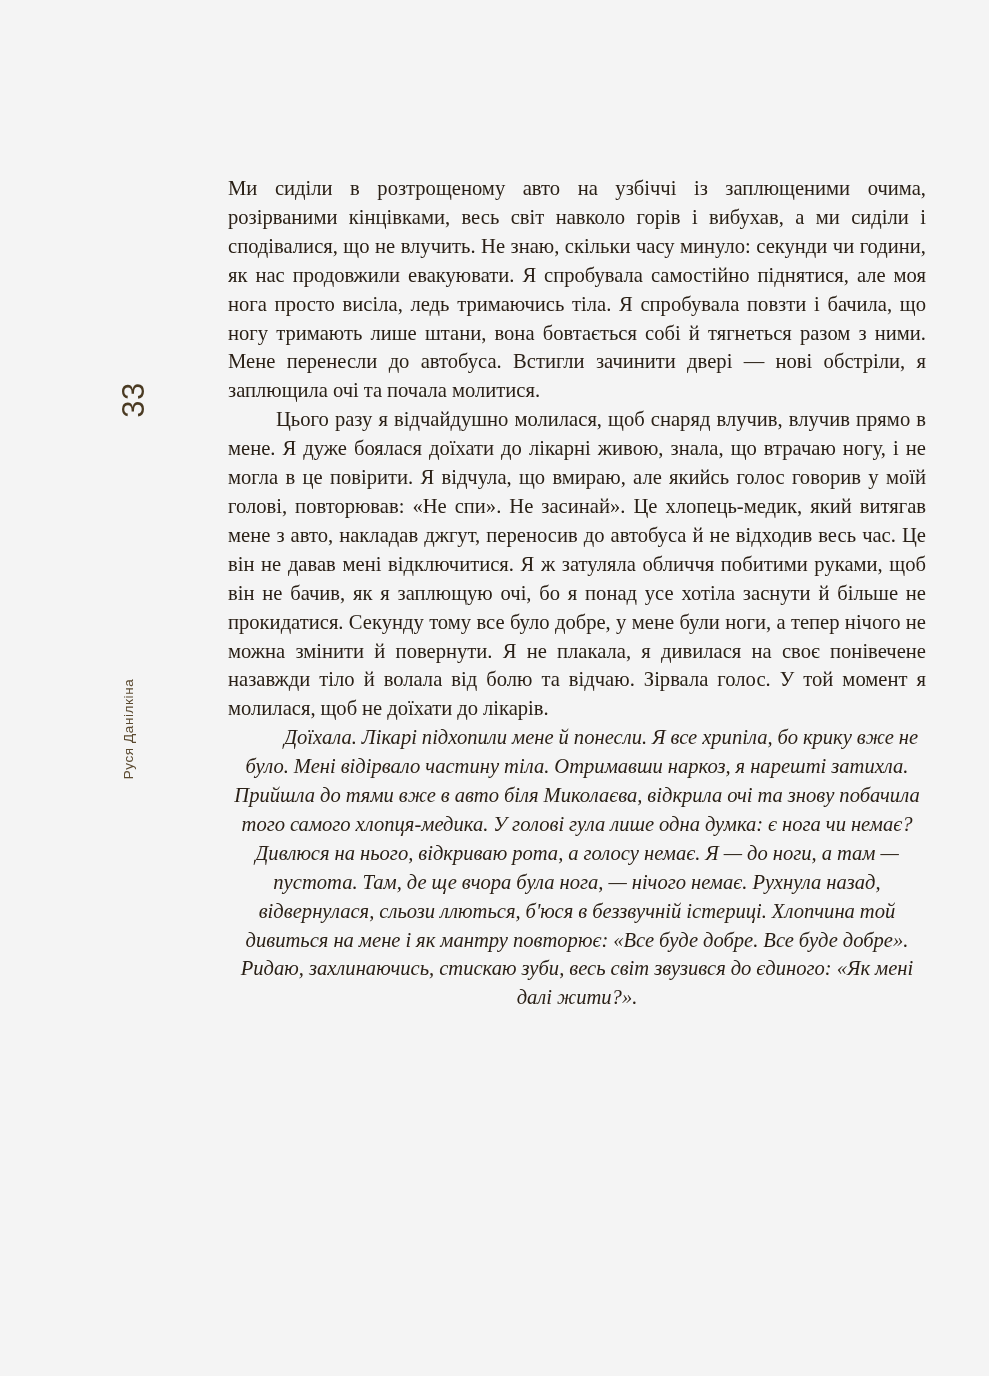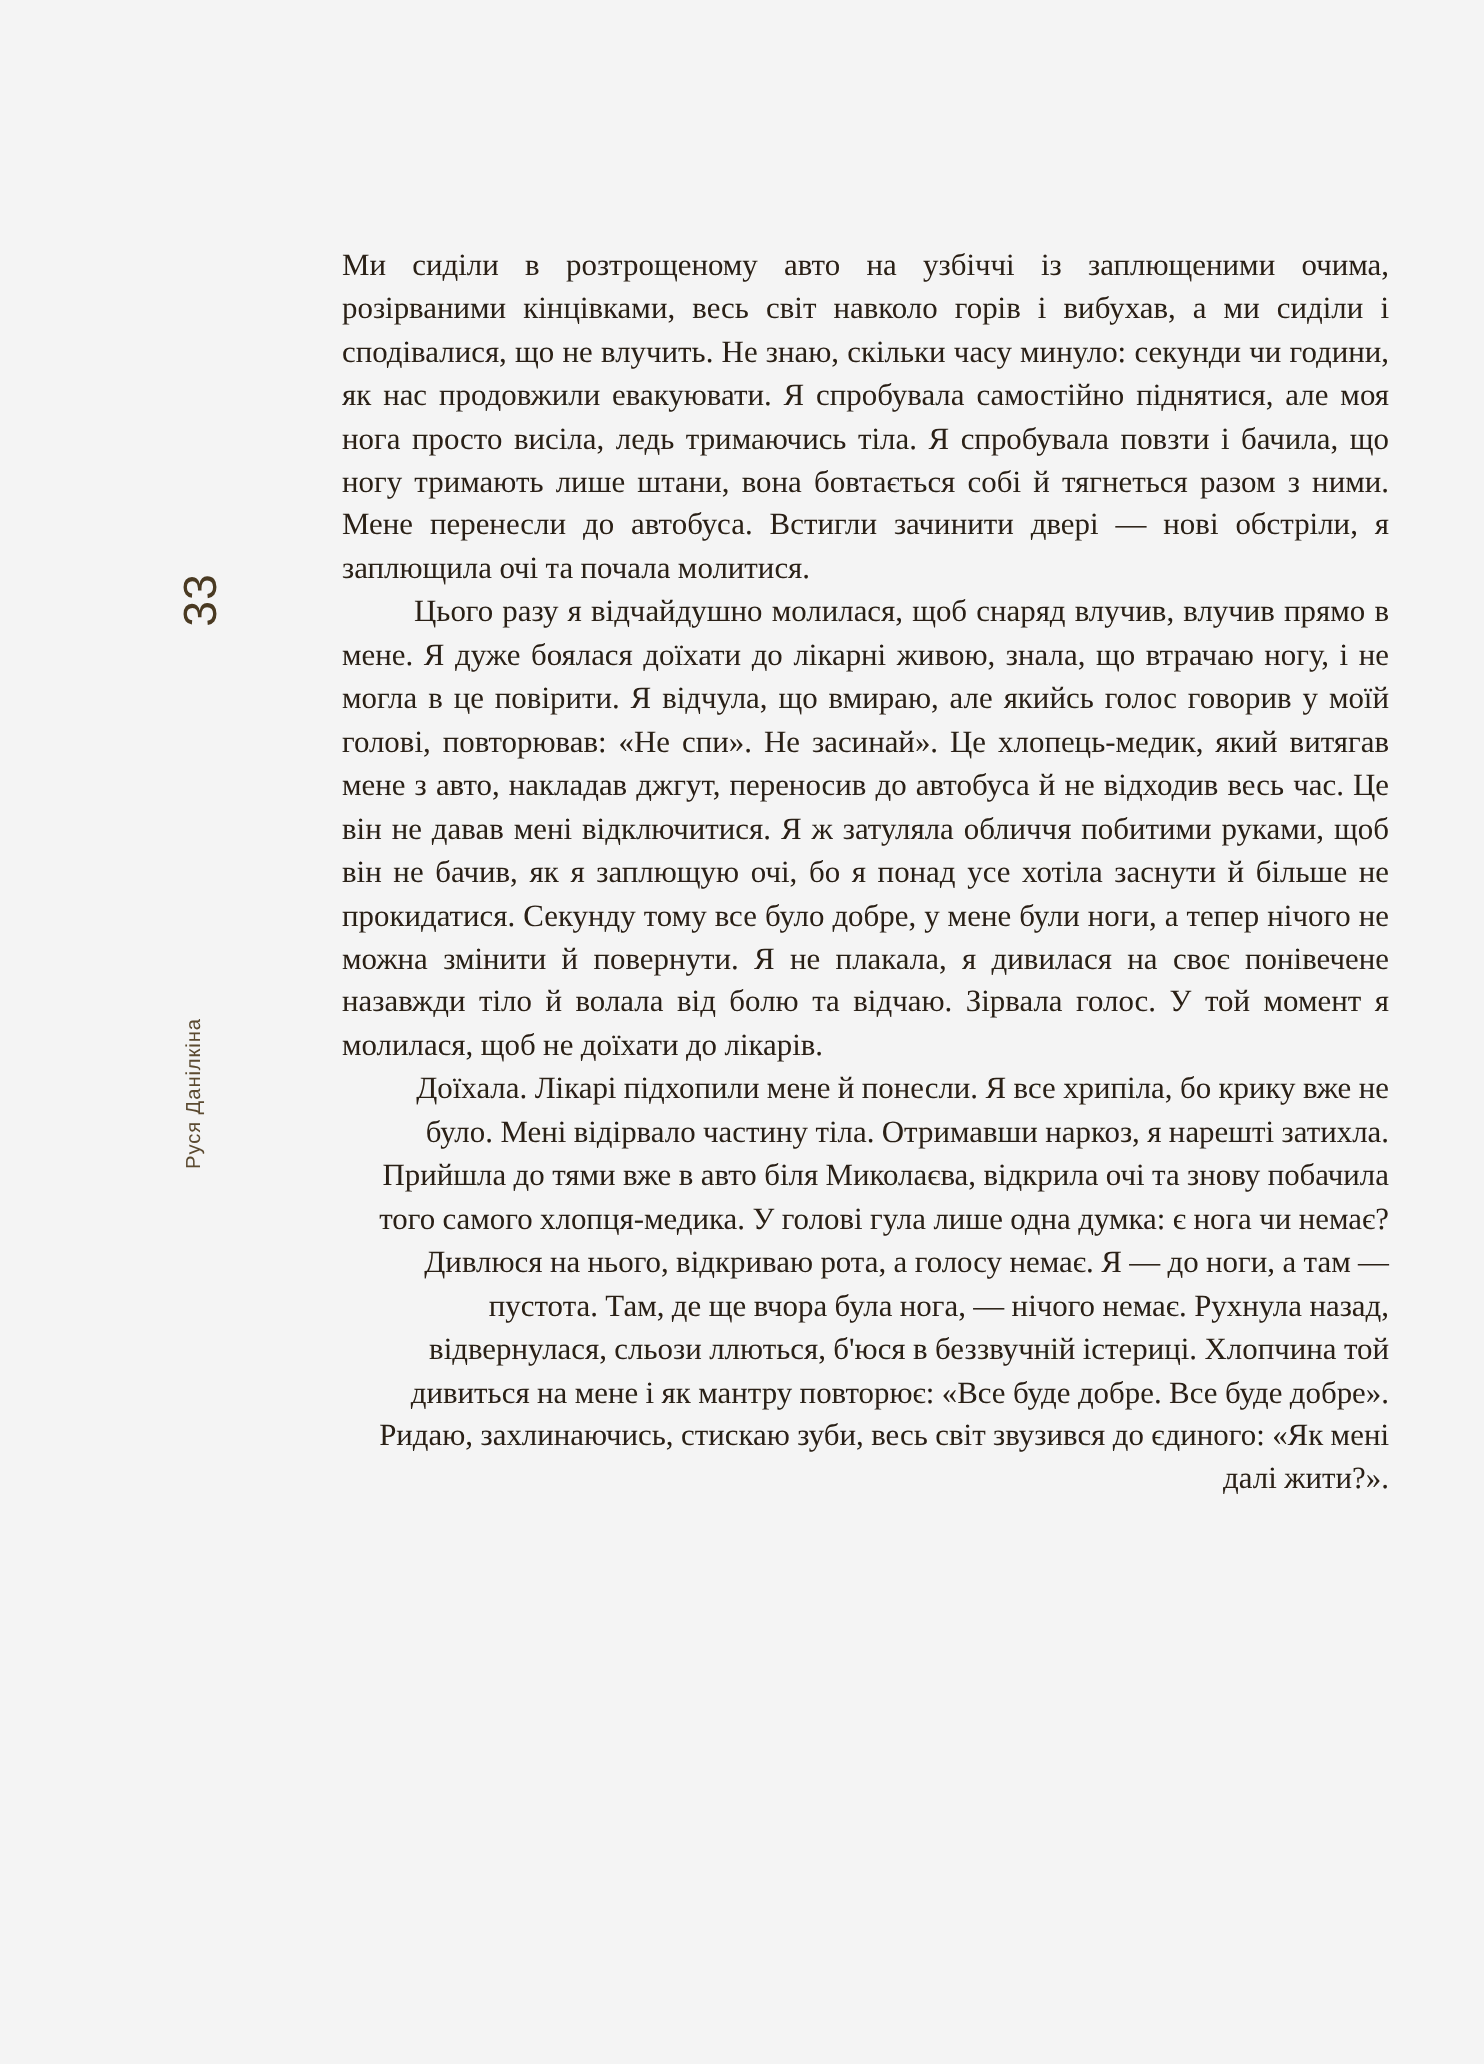--- a/index.html
+++ b/index.html
@@ -62,42 +62,43 @@
     color: #5b4a30;
     white-space: nowrap;
     transform: rotate(-90deg);
     transform-origin: center center;
   }
 
   
   .textblock {
     position: absolute;
     left: 228px;
-    top: 163px;
+    top: 174px;
     width: 698px;
   }
 
   .textblock p {
     margin: 0;
     font-size: 20.6px;
     line-height: 28.9px;
     color: #2a2016;
     text-align: justify;
     text-justify: inter-word;
     hyphens: manual;
     -webkit-hyphens: manual;
     word-spacing: -0.2px;
   }
 
   .textblock p.indent {
     text-indent: 48px;
   }
 
   .textblock p.last {
-    text-align: right;
+    text-align: center;
+    font-style: italic;
   }
 </style>
 </head>
 <body>
 
 <div class="page">
 
   <div class="margin-left">
     <div class="folio">33</div>
     <div class="running-head">Руся Данілкіна</div>

